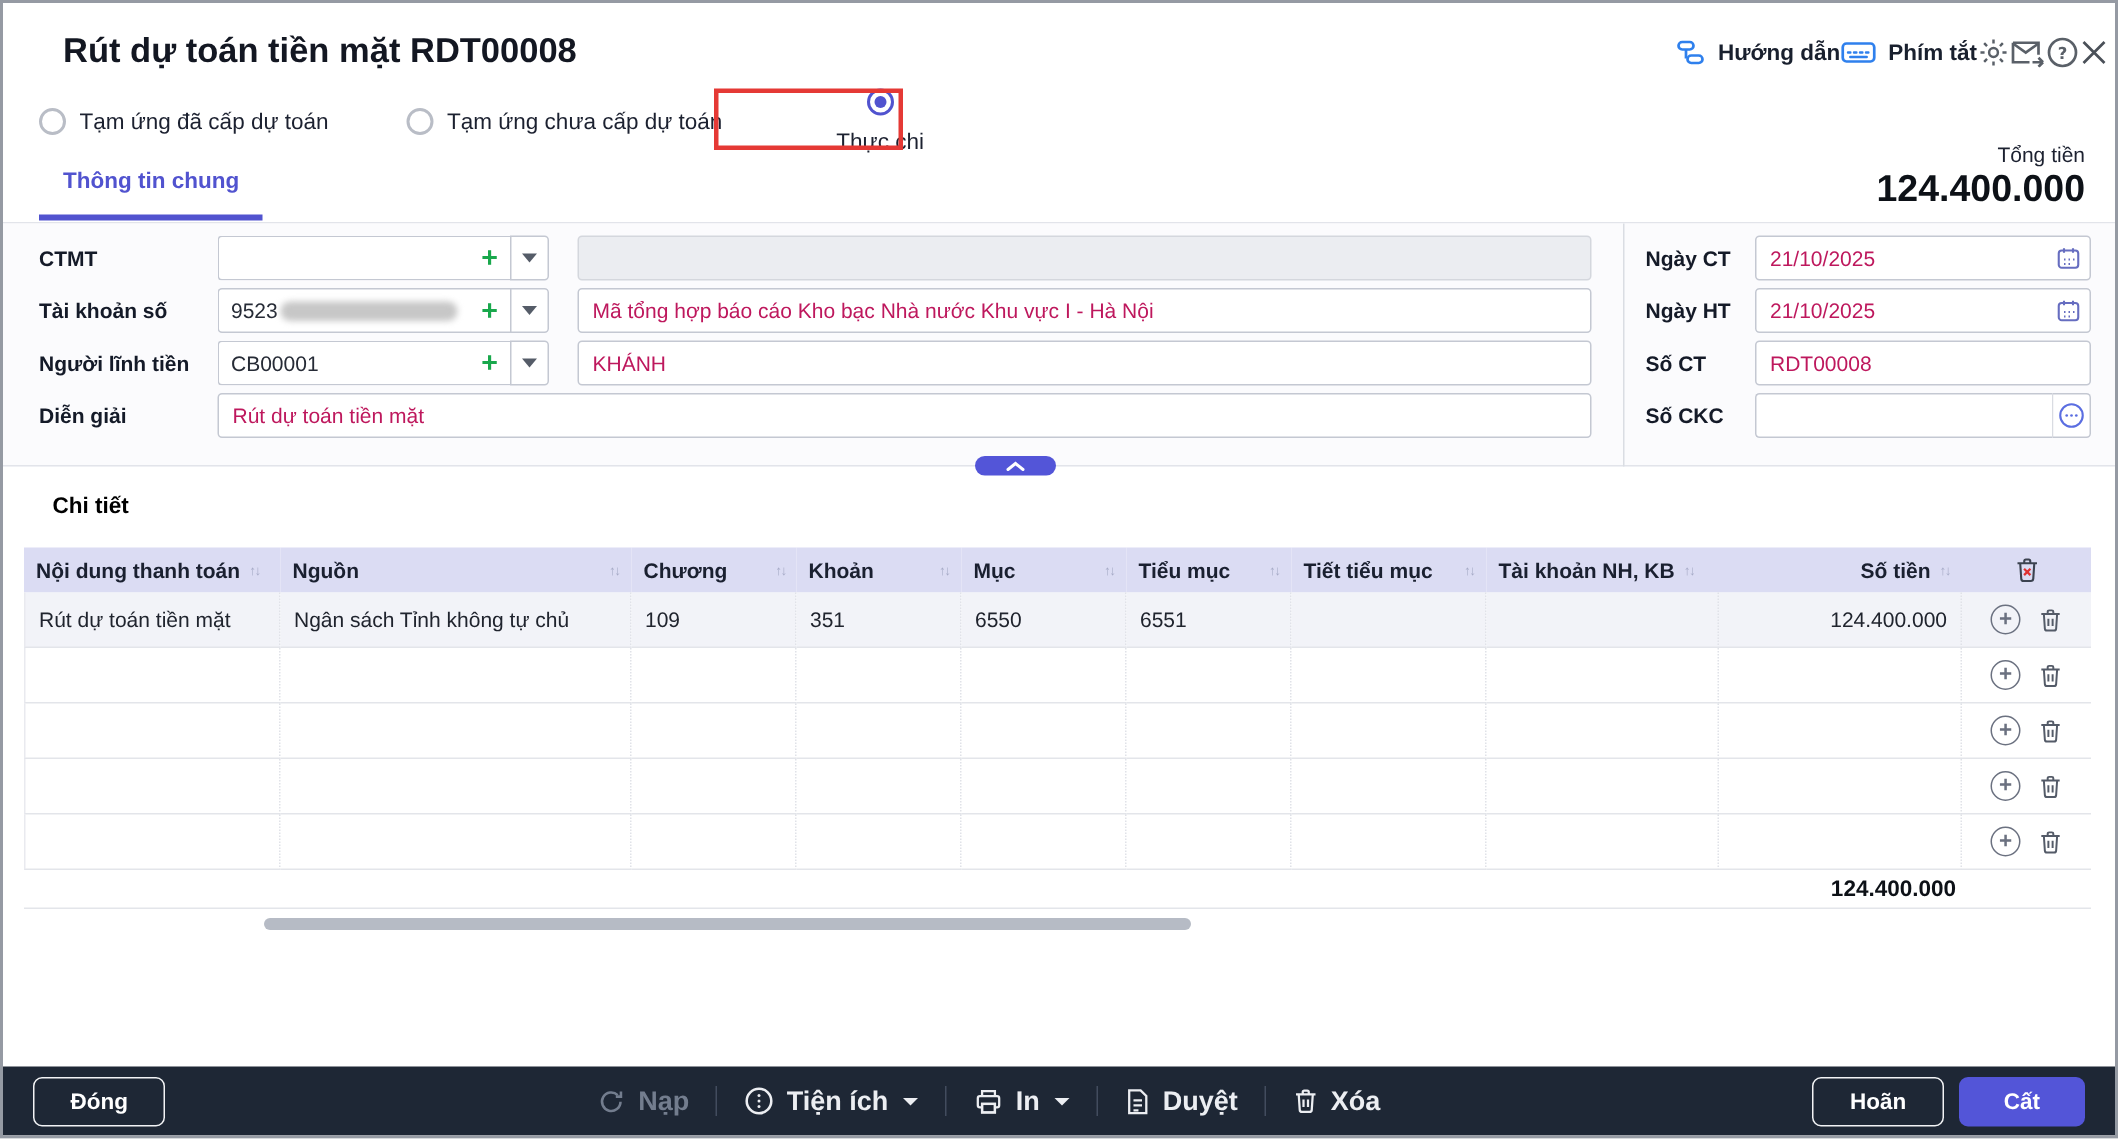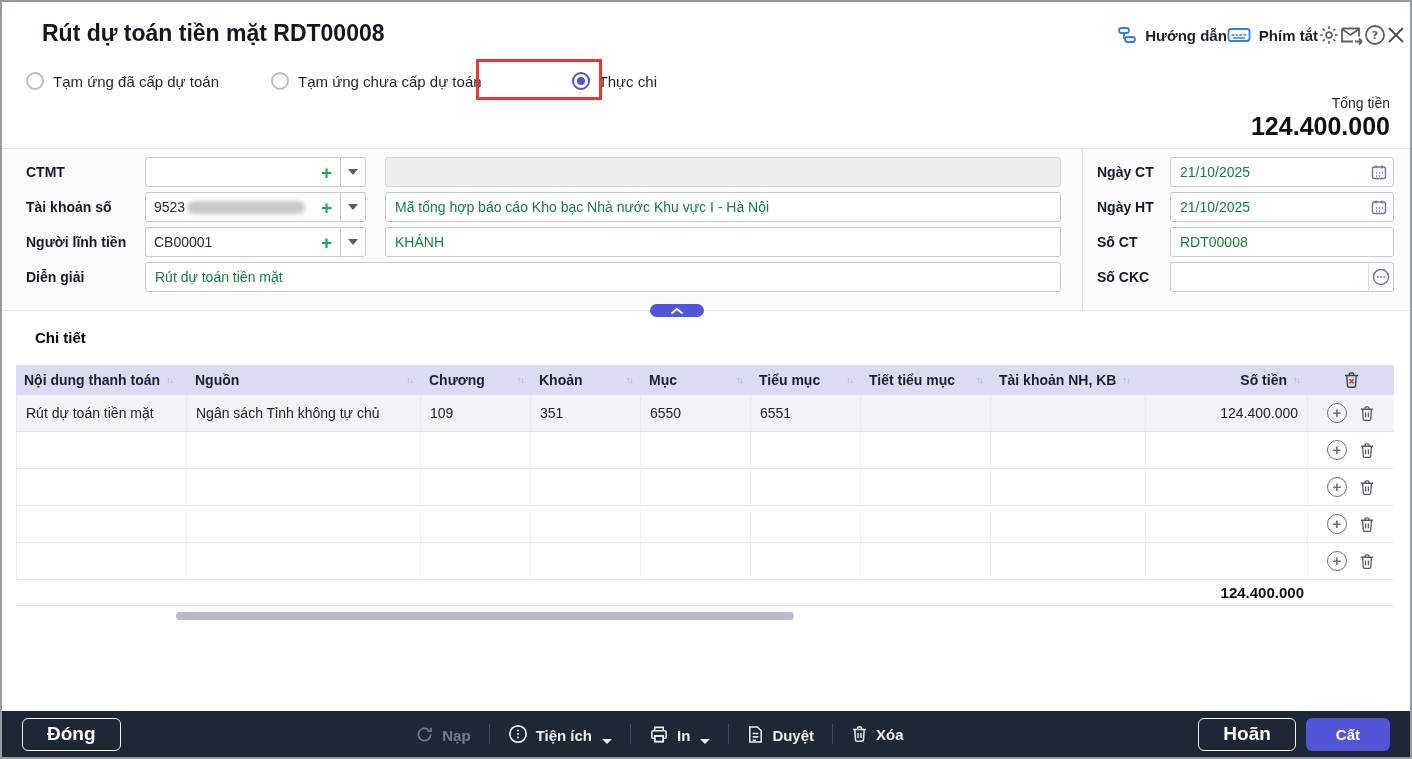--- a/index.html
+++ b/index.html
@@ -25,21 +25,21 @@
   
   .tab-row{ position:absolute; left:0; top:98px; width:100%; height:49px; border-bottom:1px solid #e2e4ea; }
   .tab{ position:absolute; left:24px; top:12px; font-size:15px; font-weight:bold; color:#5153cf; padding:0 16px 14px 16px; border-bottom:4px solid #5153cf; }
   .total-wrap{ position:absolute; right:20px; top:-5px; text-align:right; }
   .total-label{ font-size:14px; color:#1c2130; font-weight:normal; }
   .total-value{ font-size:25px; font-weight:bold; color:#0d1117; margin-top:1px; }
   
   .form-section{ position:absolute; left:0; top:147px; width:100%; height:162px; background:#fbfbfd; border-bottom:1px solid #e2e4ea; }
   .form-label{ position:absolute; left:24px; width:112px; font-size:14px; font-weight:bold; color:#141a28; }
   .r-label{ position:absolute; left:1095px; font-size:14px; font-weight:bold; color:#141a28; }
-  .inp{ position:absolute; height:30px; background:#fff; border:1px solid #c4c8d2; border-radius:3px; font-size:14px; color:#15803d; display:flex; align-items:center; padding:0 9px; }
+  .inp{ position:absolute; height:30px; background:#fff; border:1px solid #c4c8d2; border-radius:3px; font-size:14px; color:#be185d; display:flex; align-items:center; padding:0 9px; }
   .inp.disabled{ background:#ebedf1; border-color:#d4d7dd; }
   .combo{ position:absolute; height:30px; display:flex; }
   .combo .c-input{ width:195px; background:#fff; border:1px solid #c4c8d2; border-right:none; border-radius:3px 0 0 3px; display:flex; align-items:center; padding:0 8px; font-size:14px; color:#262b36; }
   .combo .c-plus{ margin-left:auto; color:#19a84c; font-size:19px; font-weight:bold; line-height:1; }
   .combo .c-dd{ width:26px; background:#fff; border:1px solid #c4c8d2; border-radius:0 3px 3px 0; display:flex; align-items:center; justify-content:center; }
   .caret{ width:0; height:0; border-left:5px solid transparent; border-right:5px solid transparent; border-top:6px solid #555c68; }
   .redact{ display:inline-block; width:118px; height:13px; margin-left:2px; border-radius:7px; background:#c7c7c7; filter:blur(2px); }
   .v-div{ position:absolute; left:1080px; top:0; width:1px; height:162px; background:#dadde3; }
   .addon{ width:26px; border:1px solid #c4c8d2; border-left:1px solid #d9dce2; border-radius:0 3px 3px 0; background:#fff; display:flex; align-items:center; justify-content:center; }
   .collapse-pill{ position:absolute; left:648px; top:302px; width:54px; height:13px; border-radius:7px; background:#5355d8; display:flex; align-items:center; justify-content:center; cursor:pointer; }
@@ -64,23 +64,23 @@
   .num{ justify-content:flex-end; }
   .th.c9{ justify-content:flex-end; }
   .th.cA{ justify-content:center; }
   .td.cA{ justify-content:center; gap:12px; border-right:none; }
   .circle-plus{ width:20px; height:20px; border-radius:50%; border:1.6px solid #6b7180; color:#6b7180; font-size:15px; line-height:17px; text-align:center; font-weight:bold; }
   .grid-total{ height:26px; display:flex; align-items:center; justify-content:flex-end; padding-right:90px; font-size:15px; font-weight:bold; color:#0d1117; border-bottom:1px solid #e3e5ea; }
   .hscroll{ position:absolute; left:14px; top:608px; width:1378px; height:12px; }
   .hscroll .thumb{ position:absolute; left:160px; top:2px; width:618px; height:8px; border-radius:4px; background:#b6bbc5; }
   
   .footer{ position:absolute; left:0; bottom:0; width:100%; height:46px; background:#1e2735; display:flex; align-items:center; padding:0 20px; }
-  .btn-outline{ height:33px; padding:12px 24px; border:1px solid #f2f3f5; border-radius:6px; background:transparent; color:#fff; font-size:19px; font-weight:bold; display:flex; align-items:center; justify-content:center; cursor:pointer; font-family:inherit; }
+  .btn-outline{ height:33px; padding:12px 24px; border:1px solid #f2f3f5; border-radius:6px; background:transparent; color:#fff; font-size:15px; font-weight:bold; display:flex; align-items:center; justify-content:center; cursor:pointer; font-family:inherit; }
   .footer-center{ display:flex; align-items:center; gap:18px; margin:0 auto; }
-  .f-item{ display:flex; align-items:flex-end; gap:8px; font-size:15px; font-weight:bold; color:#eceef2; cursor:pointer; }
+  .f-item{ display:flex; align-items:center; gap:8px; font-size:18px; font-weight:bold; color:#eceef2; cursor:pointer; }
   .f-item.dim{ color:#737d8e; }
   .f-sep{ width:1px; height:20px; background:#424c5e; }
   .footer-right{ display:flex; align-items:center; gap:10px; }
   .btn-primary{ height:33px; padding:0 30px; border:none; border-radius:6px; background:#5355d8; color:#fff; font-size:15px; font-weight:bold; display:flex; align-items:center; justify-content:center; cursor:pointer; font-family:inherit; }
   .chev-down{ width:0; height:0; border-left:5px solid transparent; border-right:5px solid transparent; border-top:5px solid #eceef2; margin-left:2px; }
 </style>
 </head>
 <body>
 
 <div class="window">
@@ -137,28 +137,29 @@
 
   <div class="radio-row">
     <div class="radio-item">
       <span class="radio-circle"></span>
       <span>Tạm ứng đã cấp dự toán</span>
     </div>
     <div class="radio-item">
       <span class="radio-circle"></span>
       <span>Tạm ứng chưa cấp dự toán</span>
     </div>
-    <div class="radio-item" style="margin-left:38px;">
+    <div class="radio-item" style="margin-left:24px;flex-direction:column;">
       <span class="radio-circle checked"></span>
       <span>Thực chi</span>
     </div>
   </div>
   <div class="red-box"></div>
 
   <div class="tab-row">
+    <div class="tab">Thông tin chung</div>
     <div class="total-wrap">
       <div class="total-label">Tổng tiền</div>
       <div class="total-value">124.400.000</div>
     </div>
   </div>
 
   <div class="form-section">
 
     <div class="form-label" style="top:15px;">CTMT</div>
     <div class="combo" style="left:143px; top:8px;">

